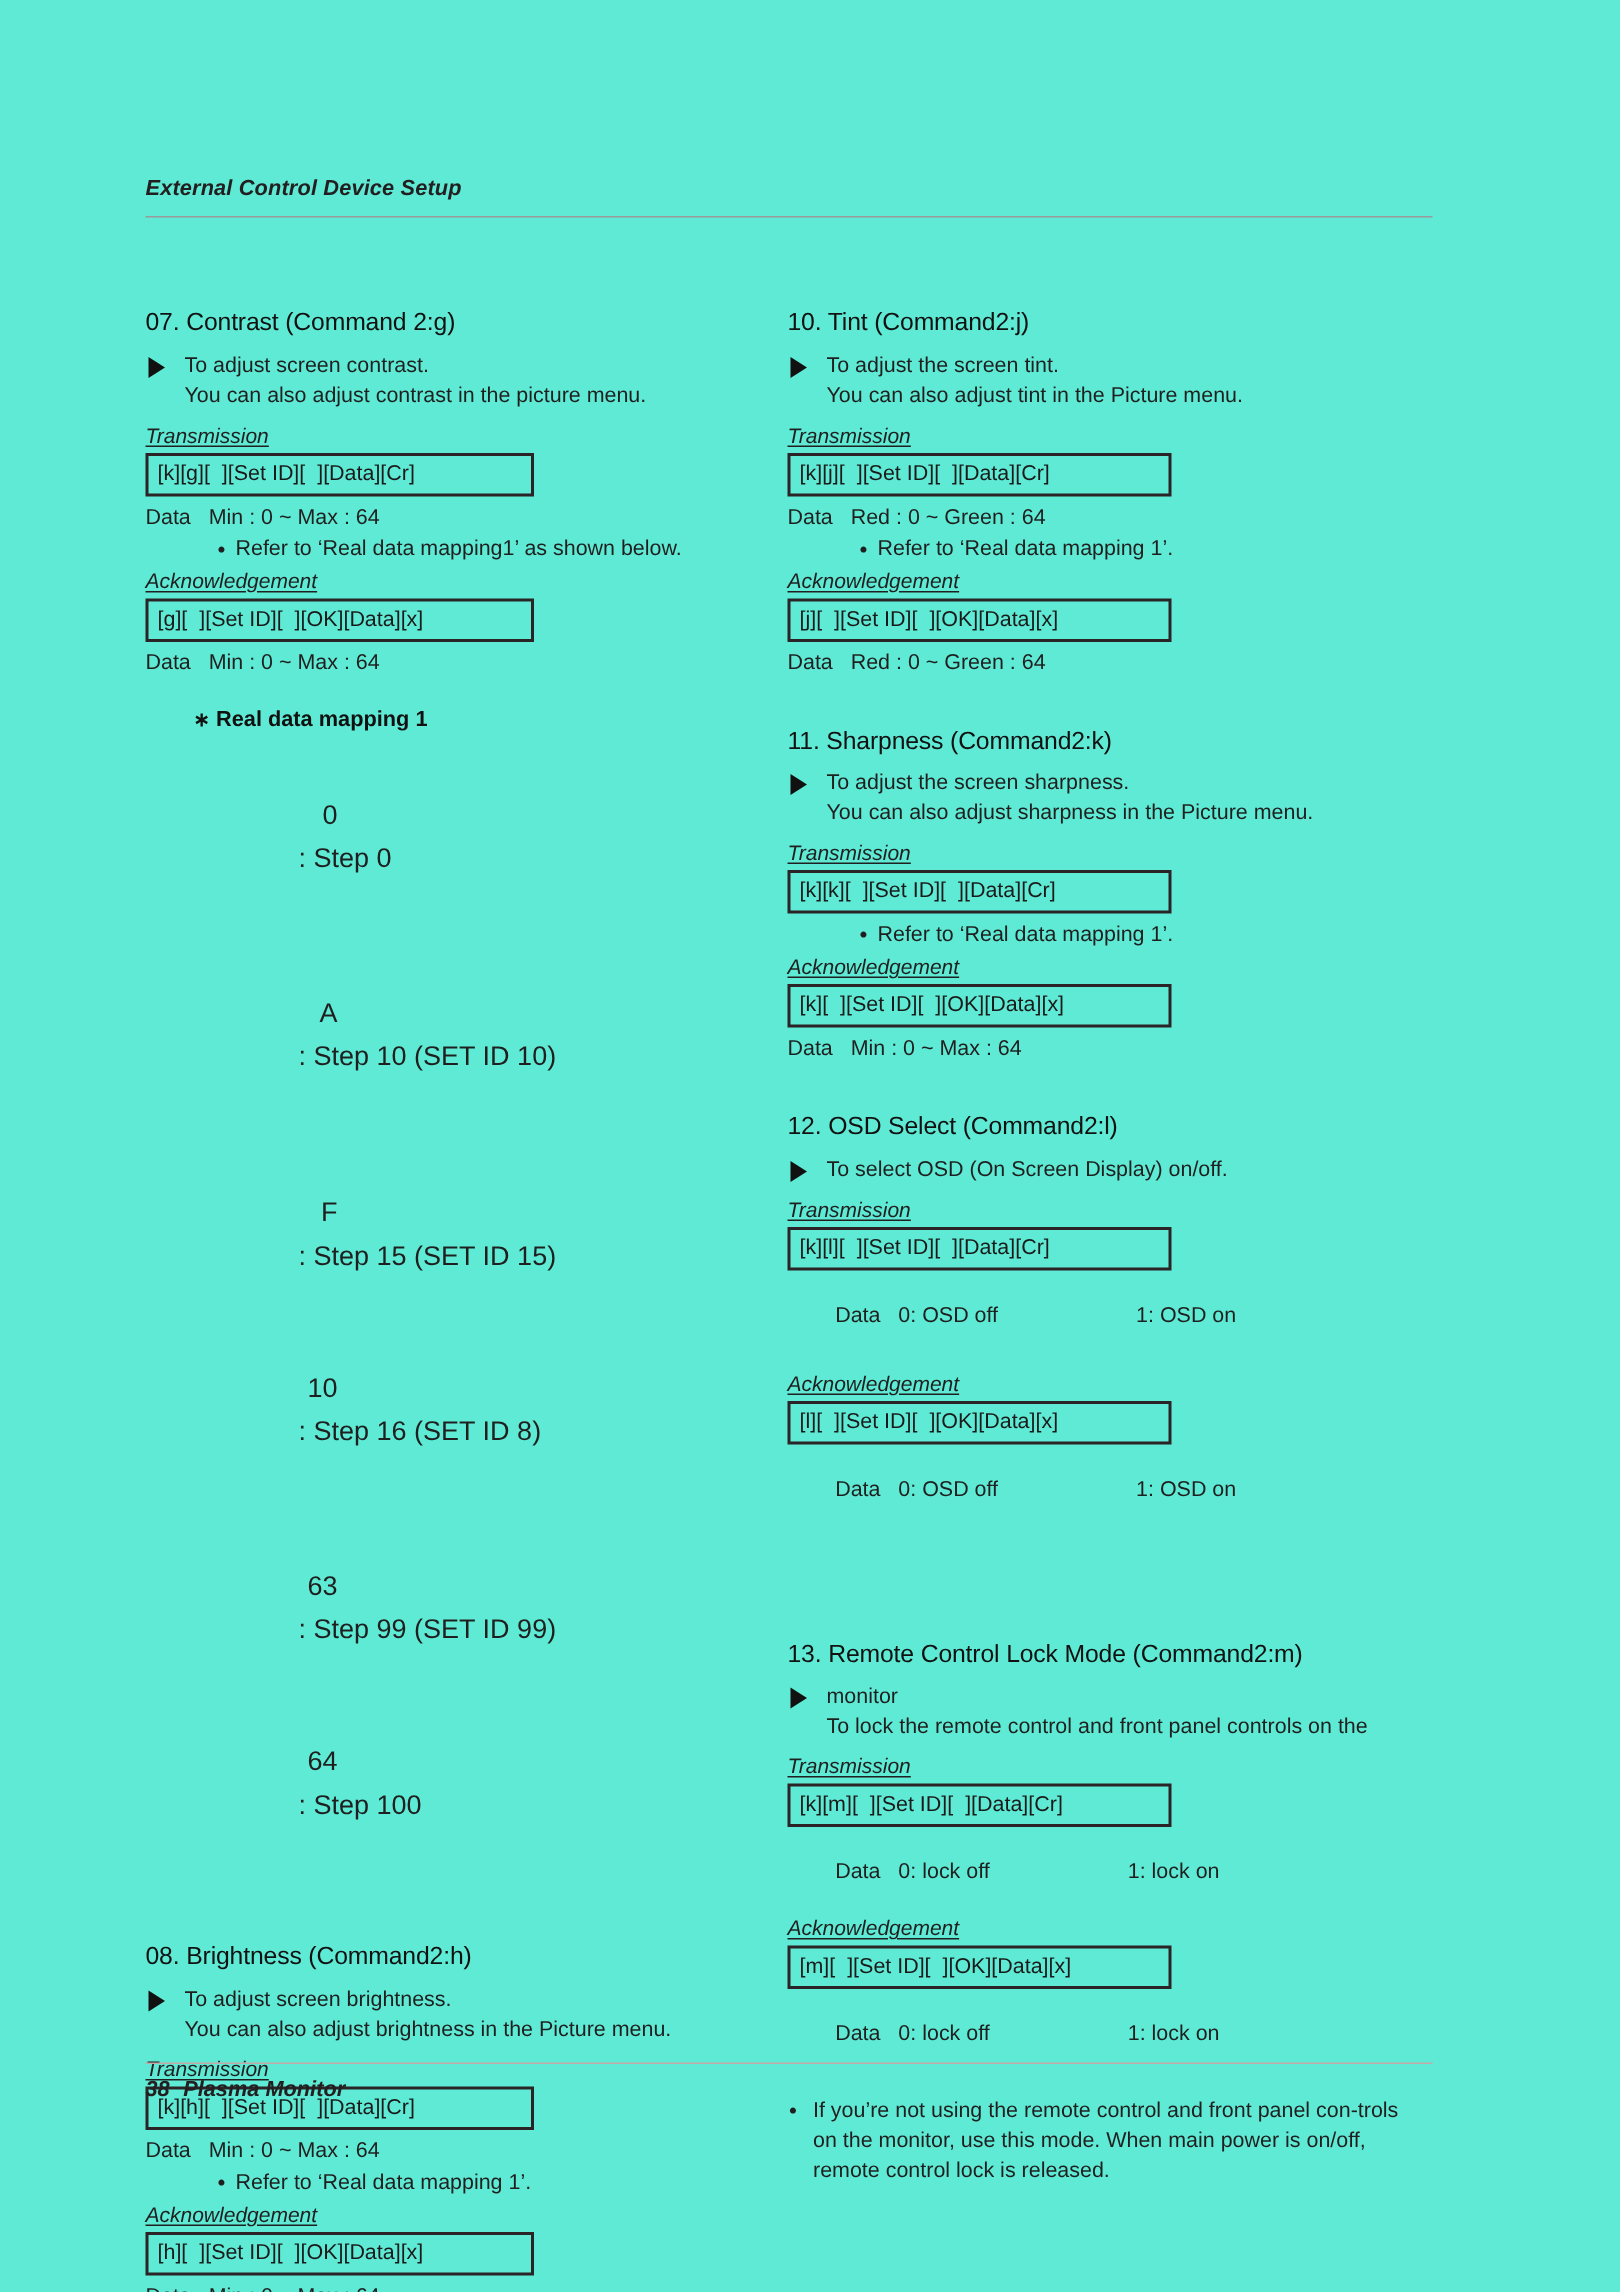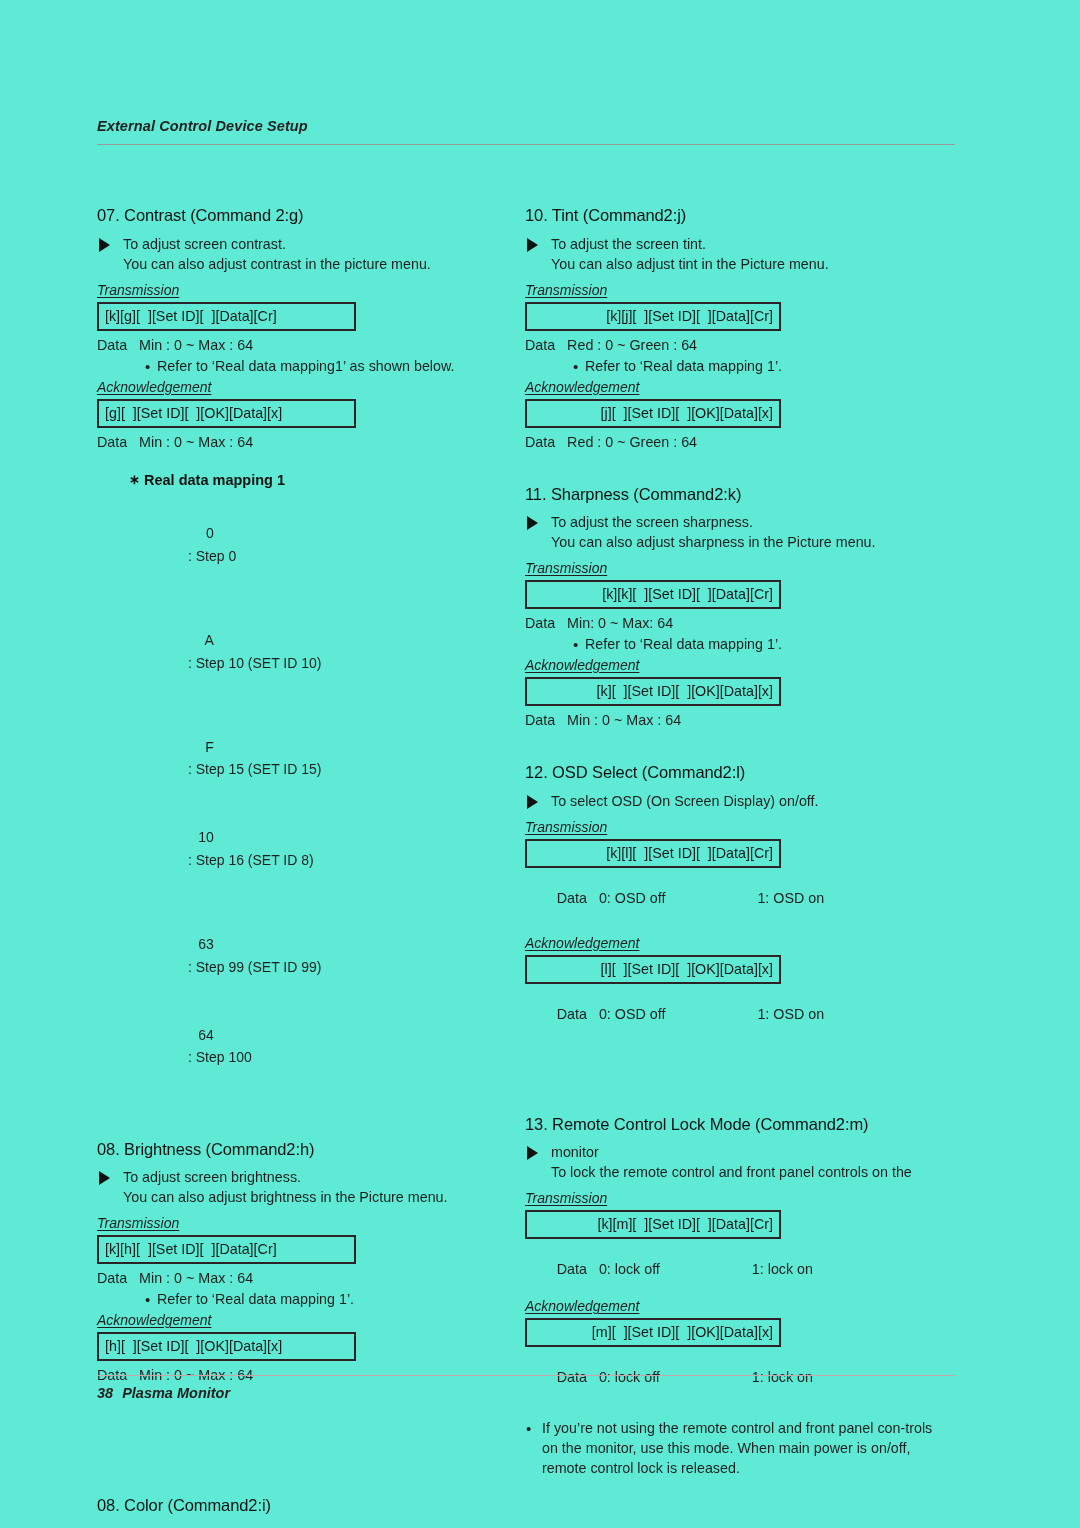--- a/index.html
+++ b/index.html
@@ -95,21 +95,21 @@
     height: 25px;
     line-height: 25px;
     padding: 0 6px;
     font-size: 14.3px;
     color: #1a1a1a;
     margin-bottom: 6px;
     white-space: pre;
     box-sizing: content-box;
   }
   .cmdbox-left  { width: 243px; }
-  .cmdbox-right { width: 240px; text-align: right; }
+  .cmdbox-right { width: 240px; }
 
   .datarow {
     font-size: 14.3px;
     color: #1f1f1f;
     margin-bottom: 5px;
     white-space: pre;
   }
   .datarow .d2 {
     display: inline-block;
     padding-left: 92px;
@@ -145,21 +145,21 @@
   }
   .mapping-title .star {
     position: absolute;
     left: 32px;
     top: 1px;
     font-size: 13px;
     line-height: 1.1;
   }
   .map-list { padding-left: 52px; }
   .map-row {
-    font-size: 14px;
+    font-size: 18px;
     color: #1f1f1f;
     line-height: 1.62;
     white-space: pre;
   }
   .map-row .k {
     display: inline-block;
     width: 26px;
     text-align: right;
   }
   .map-gap { height: 16px; }
@@ -326,21 +326,20 @@
 
     <div class="section">
       <div class="sec-title">11. Sharpness (Command2:k)</div>
       <div class="desc">
         <span class="tri"></span>
         <span class="desc-line">To adjust the screen sharpness.</span>
         <span class="desc-line">You can also adjust sharpness in the Picture menu.</span>
       </div>
       <div class="label-ul">Transmission</div>
       <div class="cmdbox cmdbox-right">[k][k][  ][Set ID][  ][Data][Cr]</div>
-      <div class="datarow">Data   Min: 0 ~ Max: 64</div>
       <div class="refnote">
         <span class="dot">•</span>
         <span>Refer to ‘Real data mapping 1’.</span>
       </div>
       <div class="label-ul">Acknowledgement</div>
       <div class="cmdbox cmdbox-right">[k][  ][Set ID][  ][OK][Data][x]</div>
       <div class="datarow">Data   Min : 0 ~ Max : 64</div>
     </div>
 
     <div class="gap-lg"></div>

